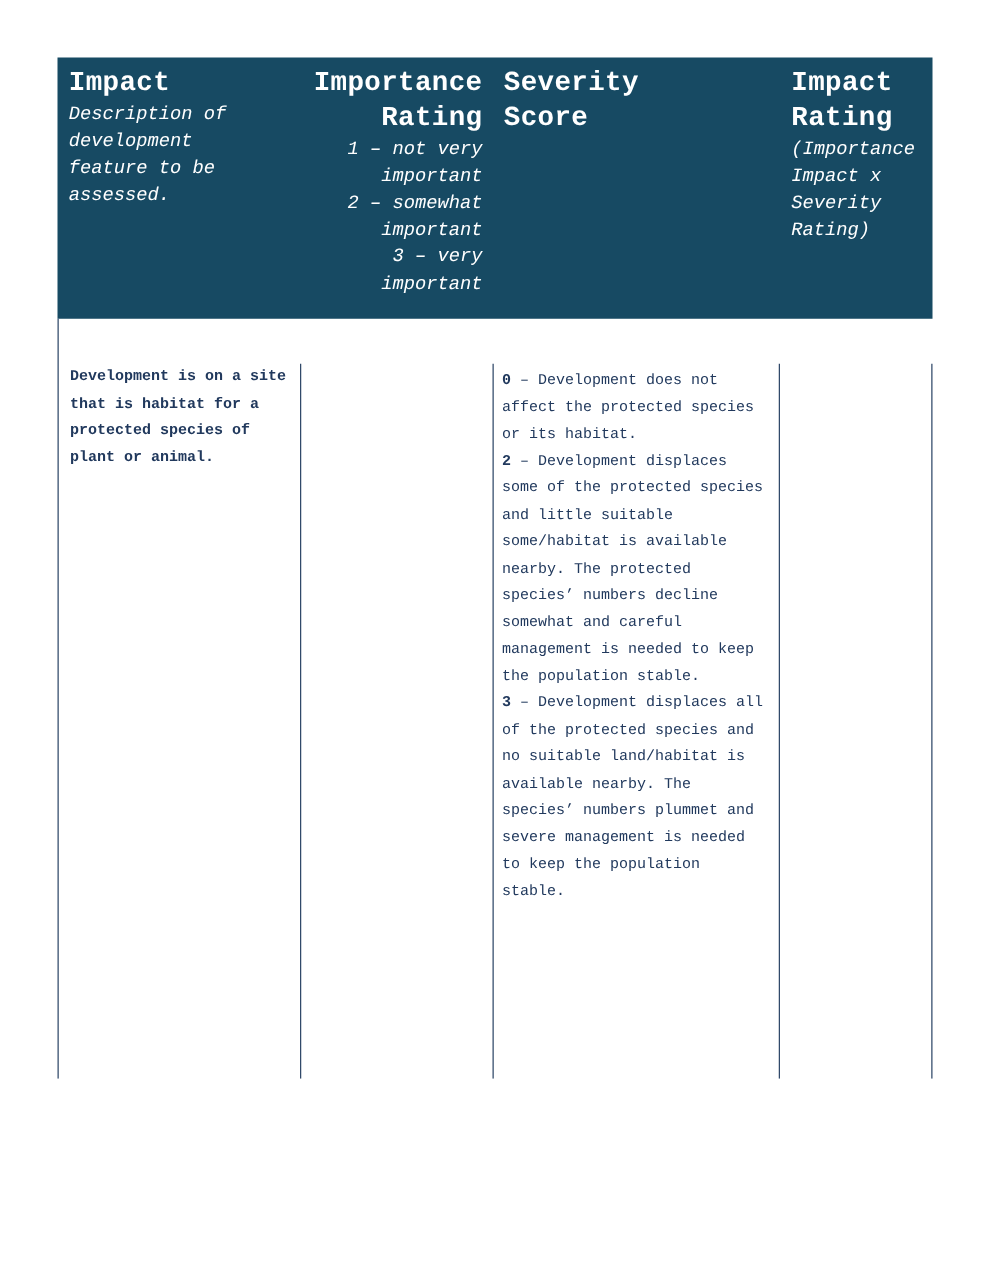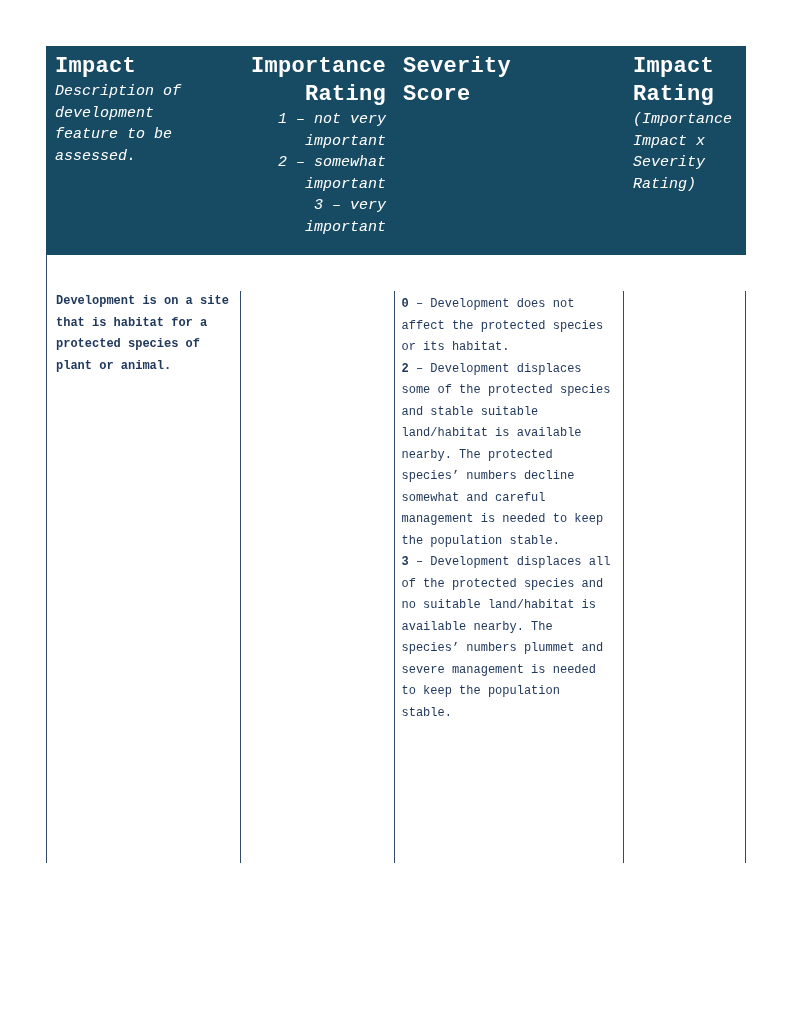--- a/index.html
+++ b/index.html
@@ -112,21 +112,21 @@
       </div>
     </div>
 
     <div class="tbody">
       <div class="td c1">
         <div>Development is on a site that is habitat for a protected species of plant or animal.</div>
       </div>
       <div class="td c2"></div>
       <div class="td c3">
         <p class="sev-item"><b>0</b><span> – Development does not affect the protected species or its habitat.</span></p>
-        <p class="sev-item"><b>2</b><span> – Development displaces some of the protected species and stable suitable land/habitat is available nearby. The protected species’ numbers decline somewhat and careful management is needed to keep the population stable.</span></p>
+        <p class="sev-item"><b>2</b><span> – Development displaces some of the protected species and little suitable some/habitat is available nearby. The protected species’ numbers decline somewhat and careful management is needed to keep the population stable.</span></p>
         <p class="sev-item"><b>3</b><span> – Development displaces all of the protected species and no suitable land/habitat is available nearby. The species’ numbers plummet and severe management is needed to keep the population stable.</span></p>
       </div>
       <div class="td c4"></div>
     </div>
 
   </div>
 
   <div class="page-number">64</div>
   <div class="footer-bar"></div>
 

